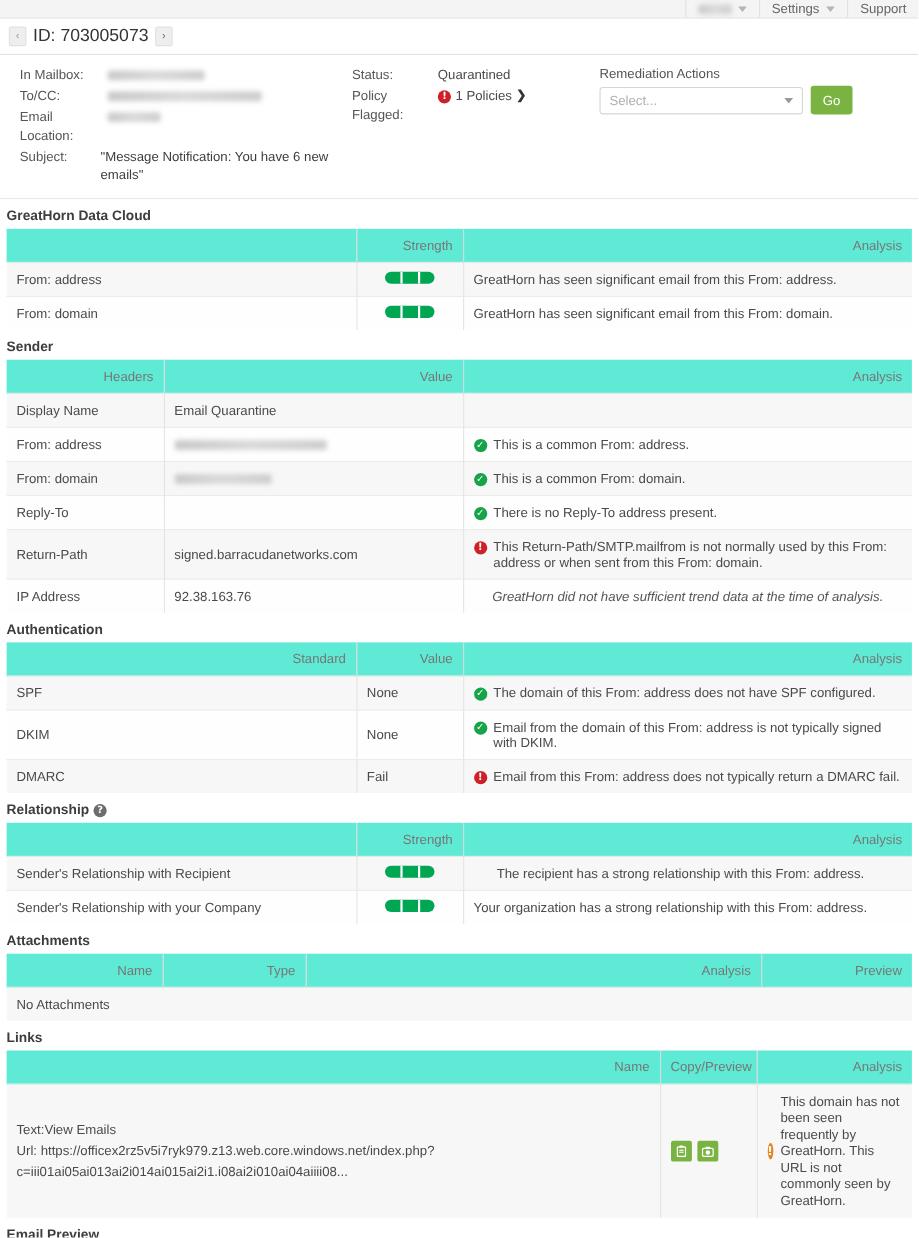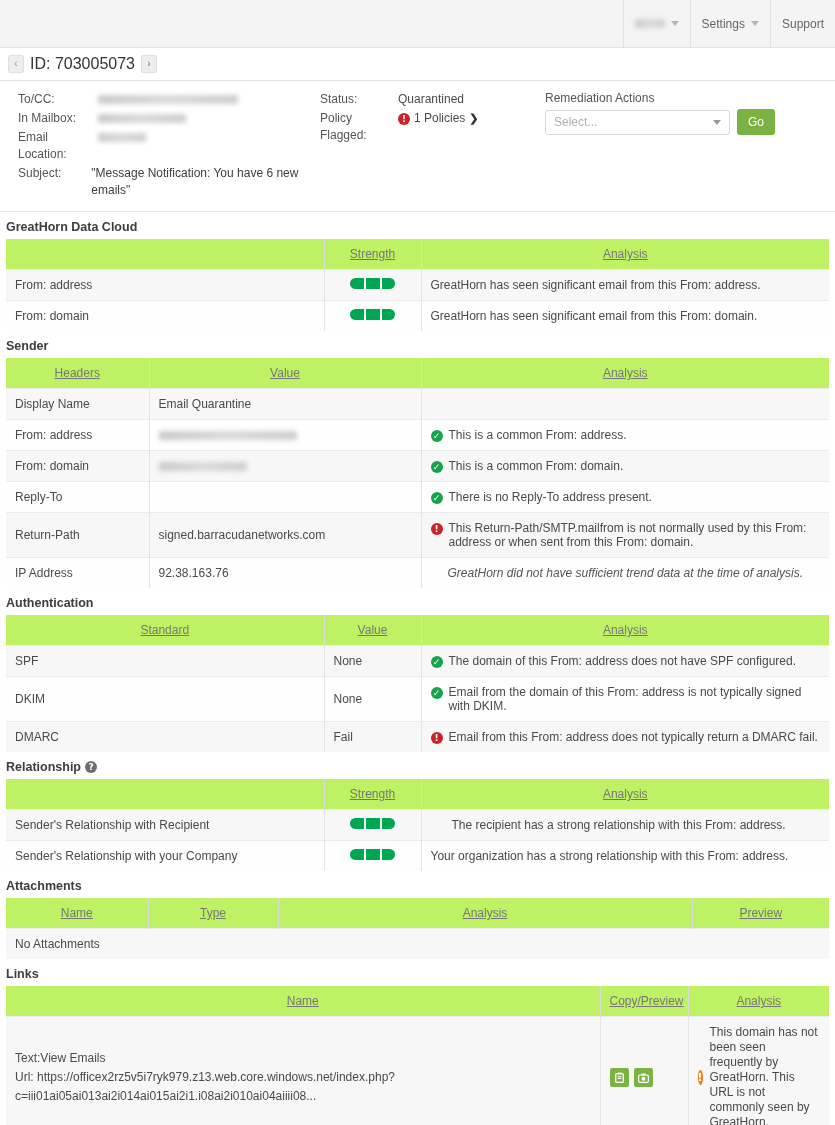--- a/index.html
+++ b/index.html
@@ -8,21 +8,21 @@
     width: 835px; height: 1125px;
     background: #ffffff;
     font-family: "Liberation Sans", sans-serif;
     font-size: 12px;
     color: #4a4a4a;
     overflow: hidden;
   }
 
   
   .topnav {
-    height: 48px;
+    height: 17px;
     background: #f4f4f4;
     border-bottom: 1px solid #e2e2e2;
     display: flex;
     justify-content: flex-end;
     align-items: stretch;
   }
   .nav-item {
     display: flex; align-items: center; gap: 6px;
     padding: 0 11px;
     border-left: 1px solid #e2e2e2;
@@ -146,29 +146,28 @@
     font-size:12.5px; color:#3d3d3d; font-weight:bold;
     padding: 8px 0 5px 6px;
   }
   table.gt {
     width: 823px;
     margin-left: 6px;
     border-collapse: collapse;
     table-layout: fixed;
   }
   table.gt th {
-    background:#bef264;
+    background:#5eead4;
     color:#777;
     font-weight:normal;
-    text-align:center;
+    text-align:right;
     font-size:12px;
     padding:8px 9px;
     border-right:1px solid #dcdcdc;
     vertical-align:middle;
-    text-decoration:underline;
   }
   table.gt th:last-child { border-right:none; }
   table.gt td {
     background:#f7f7f7;
     padding:8px 9px;
     font-size:12px;
     color:#4a4a4a;
     border-top:1px solid #ebebeb;
     border-right:1px solid #e4e4e4;
     vertical-align:middle;
@@ -224,26 +223,26 @@
     <div class="pg-btn">‹</div>
     <div class="id-text">ID: 703005073</div>
     <div class="pg-btn active">›</div>
   </div>
 </div>
 
 <div class="summary">
 
   <div class="sumcol a">
     <div class="srow">
+      <span class="slab">In Mailbox:</span>
+      <span class="blurred" style="width:88px;margin-top:4px"></span>
+    </div>
+    <div class="srow">
       <span class="slab">To/CC:</span>
       <span class="blurred" style="width:140px;margin-top:4px"></span>
-    </div>
-    <div class="srow">
-      <span class="slab">In Mailbox:</span>
-      <span class="blurred" style="width:88px;margin-top:4px"></span>
     </div>
     <div class="srow">
       <span class="slab">Email Location:</span>
       <span class="blurred" style="width:48px;margin-top:4px"></span>
     </div>
     <div class="srow">
       <span class="slab">Subject:</span>
       <span class="sval subject">"Message Notification: You have 6 new emails"</span>
     </div>
   </div>

